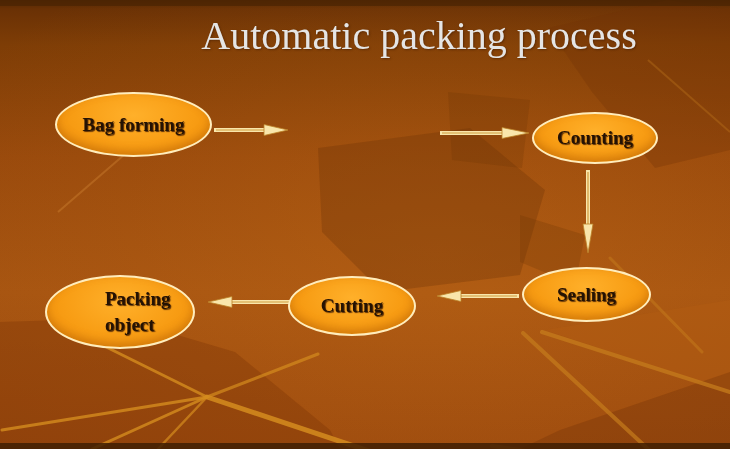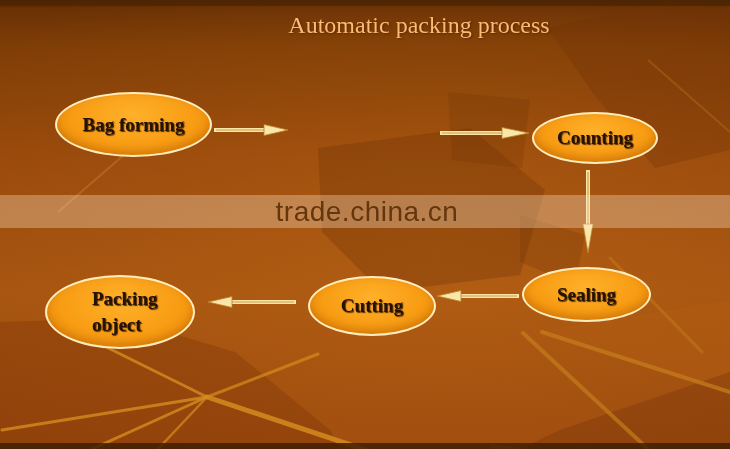--- a/index.html
+++ b/index.html
@@ -16,27 +16,27 @@
   .arrow-head{fill:#f9e6ab;stroke:#bb8227;stroke-width:0.8;}
   .flow-node{
     position:absolute;z-index:3;border-radius:50%;
     border:2px solid #ffedbd;
     background:radial-gradient(ellipse at 50% 35%, #ffb02a 0%, #f89d14 55%, #ee8d08 100%);
     box-shadow:inset 0 -4px 8px rgba(150,70,0,.35);
     display:flex;align-items:center;justify-content:center;
     color:#241203;font-weight:bold;font-size:19px;
     text-shadow:1px 1px 1px rgba(61,25,2,.85), -1px -1px 0 rgba(255,170,60,.28);
   }
-  .flow-node--wrap{justify-content:center;}
+  .flow-node--wrap{justify-content:flex-end;}
   .node-label{white-space:nowrap;}
   .node-label--wrap{display:block;white-space:normal;width:88px;margin-left:32px;
     text-align:left;line-height:1.35;}
   .page-title{
     position:absolute;z-index:5;top:12px;left:419px;transform:translateX(-50%);
-    white-space:nowrap;font-size:24px;color:#fdba74;
+    white-space:nowrap;font-size:40px;color:#e5e5e5;
     text-shadow:1px 1px 2px rgba(70,30,0,.6);
     text-align:center;
   }
   .watermark-band{
     position:absolute;z-index:4;left:0;top:195px;width:730px;height:33px;
     background:rgba(255,233,205,.33);
     display:flex;align-items:center;justify-content:center;
   }
   .watermark-text{
     font-family:"Liberation Sans", sans-serif;
@@ -139,27 +139,24 @@
 
 
   <div class="flow-node" style="left:522px;top:267px;width:125px;height:51px;">
     <span class="node-label">Sealing</span>
   </div>
 
   <div class="flow-node" style="left:532px;top:112px;width:122px;height:48px;">
     <span class="node-label">Counting</span>
   </div>
 
-  <div class="flow-node" style="left:308px;top:276px;width:124px;height:56px;">
+  <div class="flow-node" style="left:288px;top:276px;width:124px;height:56px;">
     <span class="node-label">Cutting</span>
   </div>
 
   <div class="flow-node flow-node--wrap" style="left:45px;top:275px;width:146px;height:70px;">
     <span class="node-label--wrap">Packing object</span>
   </div>
 
-  <div class="watermark-band">
-    <span class="watermark-text">trade.china.cn</span>
-  </div>
 
   <h1 class="page-title" style="margin:0;font-weight:normal;">Automatic packing process</h1>
 
 </div>
 
 </body></html>

